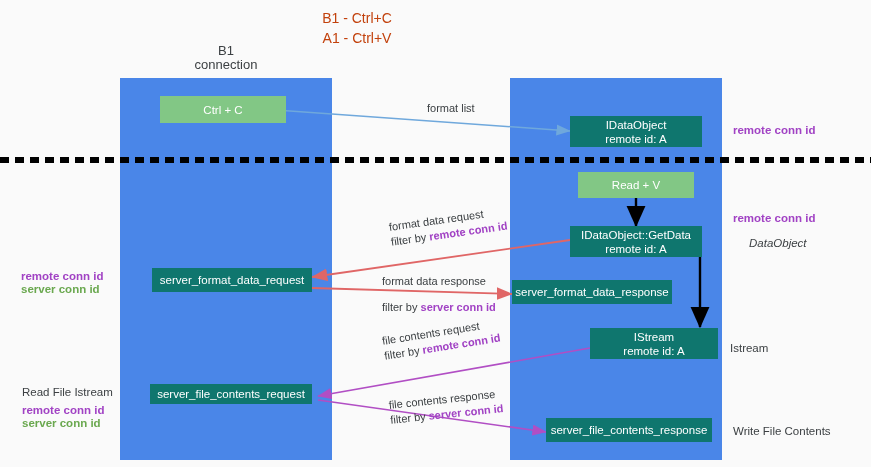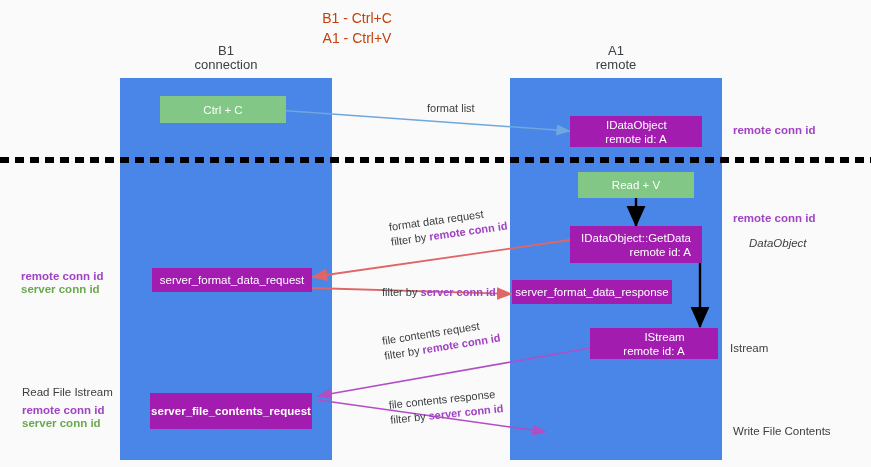--- a/index.html
+++ b/index.html
@@ -58,21 +58,21 @@
     align-items: center;
     justify-content: center;
     color: #ffffff;
     font-size: 11.5px;
     line-height: 14px;
     text-align: center;
     white-space: pre-line;
     padding: 2px 20px;
   }
   .node.green { background: #82c785; }
-  .node.orange { background: #a21caf; text-align: right; }
+  .node.orange { background: #0f766e; }
 
   .side-label {
     position: absolute;
     font-size: 11.5px;
     line-height: 14px;
     white-space: pre-line;
   }
   .side-label.dark { color: #3c4043; }
   .c-purple { color: #a142c4; font-weight: bold; }
   .c-green  { color: #6aa84f; font-weight: bold; }
@@ -107,22 +107,20 @@
 </head>
 <body>
 
 <div id="canvas">
 
   <div class="diagram-title">B1 - Ctrl+C
 A1 - Ctrl+V</div>
 
   <div class="lane-title lane-title-b1">B1
 connection</div>
-  <div class="lane-title lane-title-a1">A1
-remote</div>
 
   <div class="lane lane-b1"></div>
   <div class="lane lane-a1"></div>
 
   <svg class="arrows">
     <defs>
       <marker id="ah-blue" markerWidth="9" markerHeight="7" refX="8.5" refY="3.5" orient="auto">
         <polygon points="0 0, 9 3.5, 0 7" fill="#6fa8dc"></polygon>
       </marker>
       <marker id="ah-red" markerWidth="9" markerHeight="7" refX="8.5" refY="3.5" orient="auto">
@@ -153,41 +151,43 @@
 
   <div class="dashline"></div>
 
   <div class="node green" style="left:160px; top:96px; width:126px; height:27px;">Ctrl + C</div>
 
   <div class="node orange" style="left:570px; top:116px; width:132px; height:31px;">IDataObject
 remote id: A</div>
 
   <div class="node green" style="left:578px; top:172px; width:116px; height:26px;">Read + V</div>
 
-  <div class="node orange" style="left:570px; top:226px; width:132px; height:37px;">IDataObject::GetData
+  <div class="node orange" style="left:570px; top:226px; width:132px; height:31px;">IDataObject::GetData
 remote id: A</div>
 
   <div class="node orange" style="left:512px; top:280px; width:160px; height:24px;">server_format_data_response</div>
 
   <div class="node orange" style="left:152px; top:268px; width:160px; height:24px;">server_format_data_request</div>
 
   <div class="node orange" style="left:590px; top:328px; width:128px; height:31px;">IStream
 remote id: A</div>
 
-  <div class="node orange" style="left:150px; top:393px; width:162px; height:36px;font-weight:bold;">server_file_contents_request</div>
-
+  <div class="node orange" style="left:150px; top:384px; width:162px; height:20px;">server_file_contents_request</div>
+
+  <div class="node orange" style="left:546px; top:418px; width:166px; height:24px;">server_file_contents_response</div>
 
   <div class="edge-label" style="left:399px; top:101px;margin-left:28px;">format list</div>
 
   <div class="edge-label" style="left:388px; top:220px; transform: rotate(-8deg);">
     <div>format data request</div>
     <div><span>filter by </span><b class="c-purple">remote conn id</b></div>
   </div>
 
   <div class="edge-label" style="left:382px; top:274px;">
+    <div>format data response</div>
     <div style="margin-top:11px;"><span>filter by </span><b class="c-purple">server conn id</b></div>
   </div>
 
   <div class="edge-label" style="left:381px; top:334px; transform: rotate(-9deg);">
     <div>file contents request</div>
     <div><span>filter by </span><b class="c-purple">remote conn id</b></div>
   </div>
 
   <div class="edge-label" style="left:388px; top:398px; transform: rotate(-6deg);">
     <div>file contents response</div>

